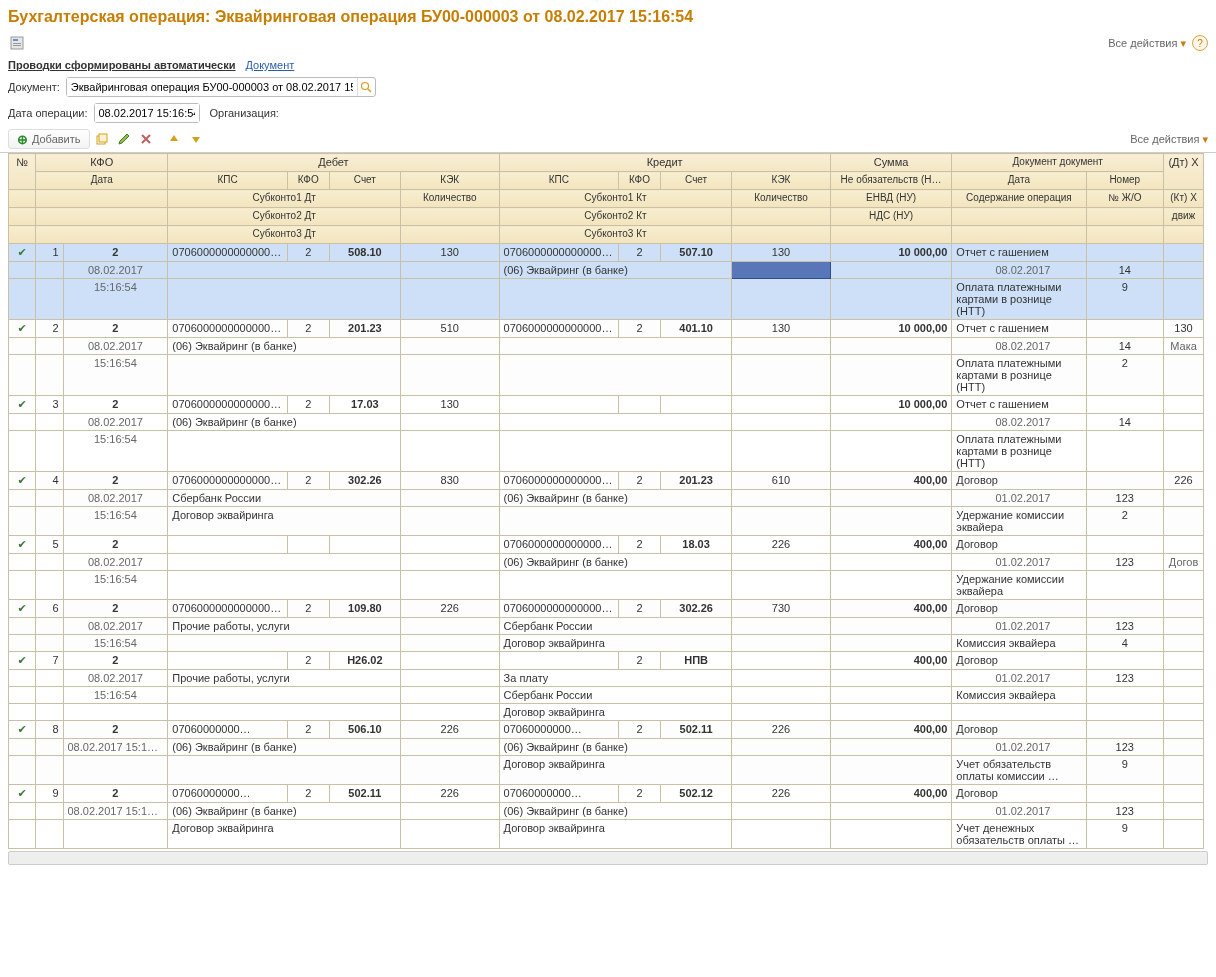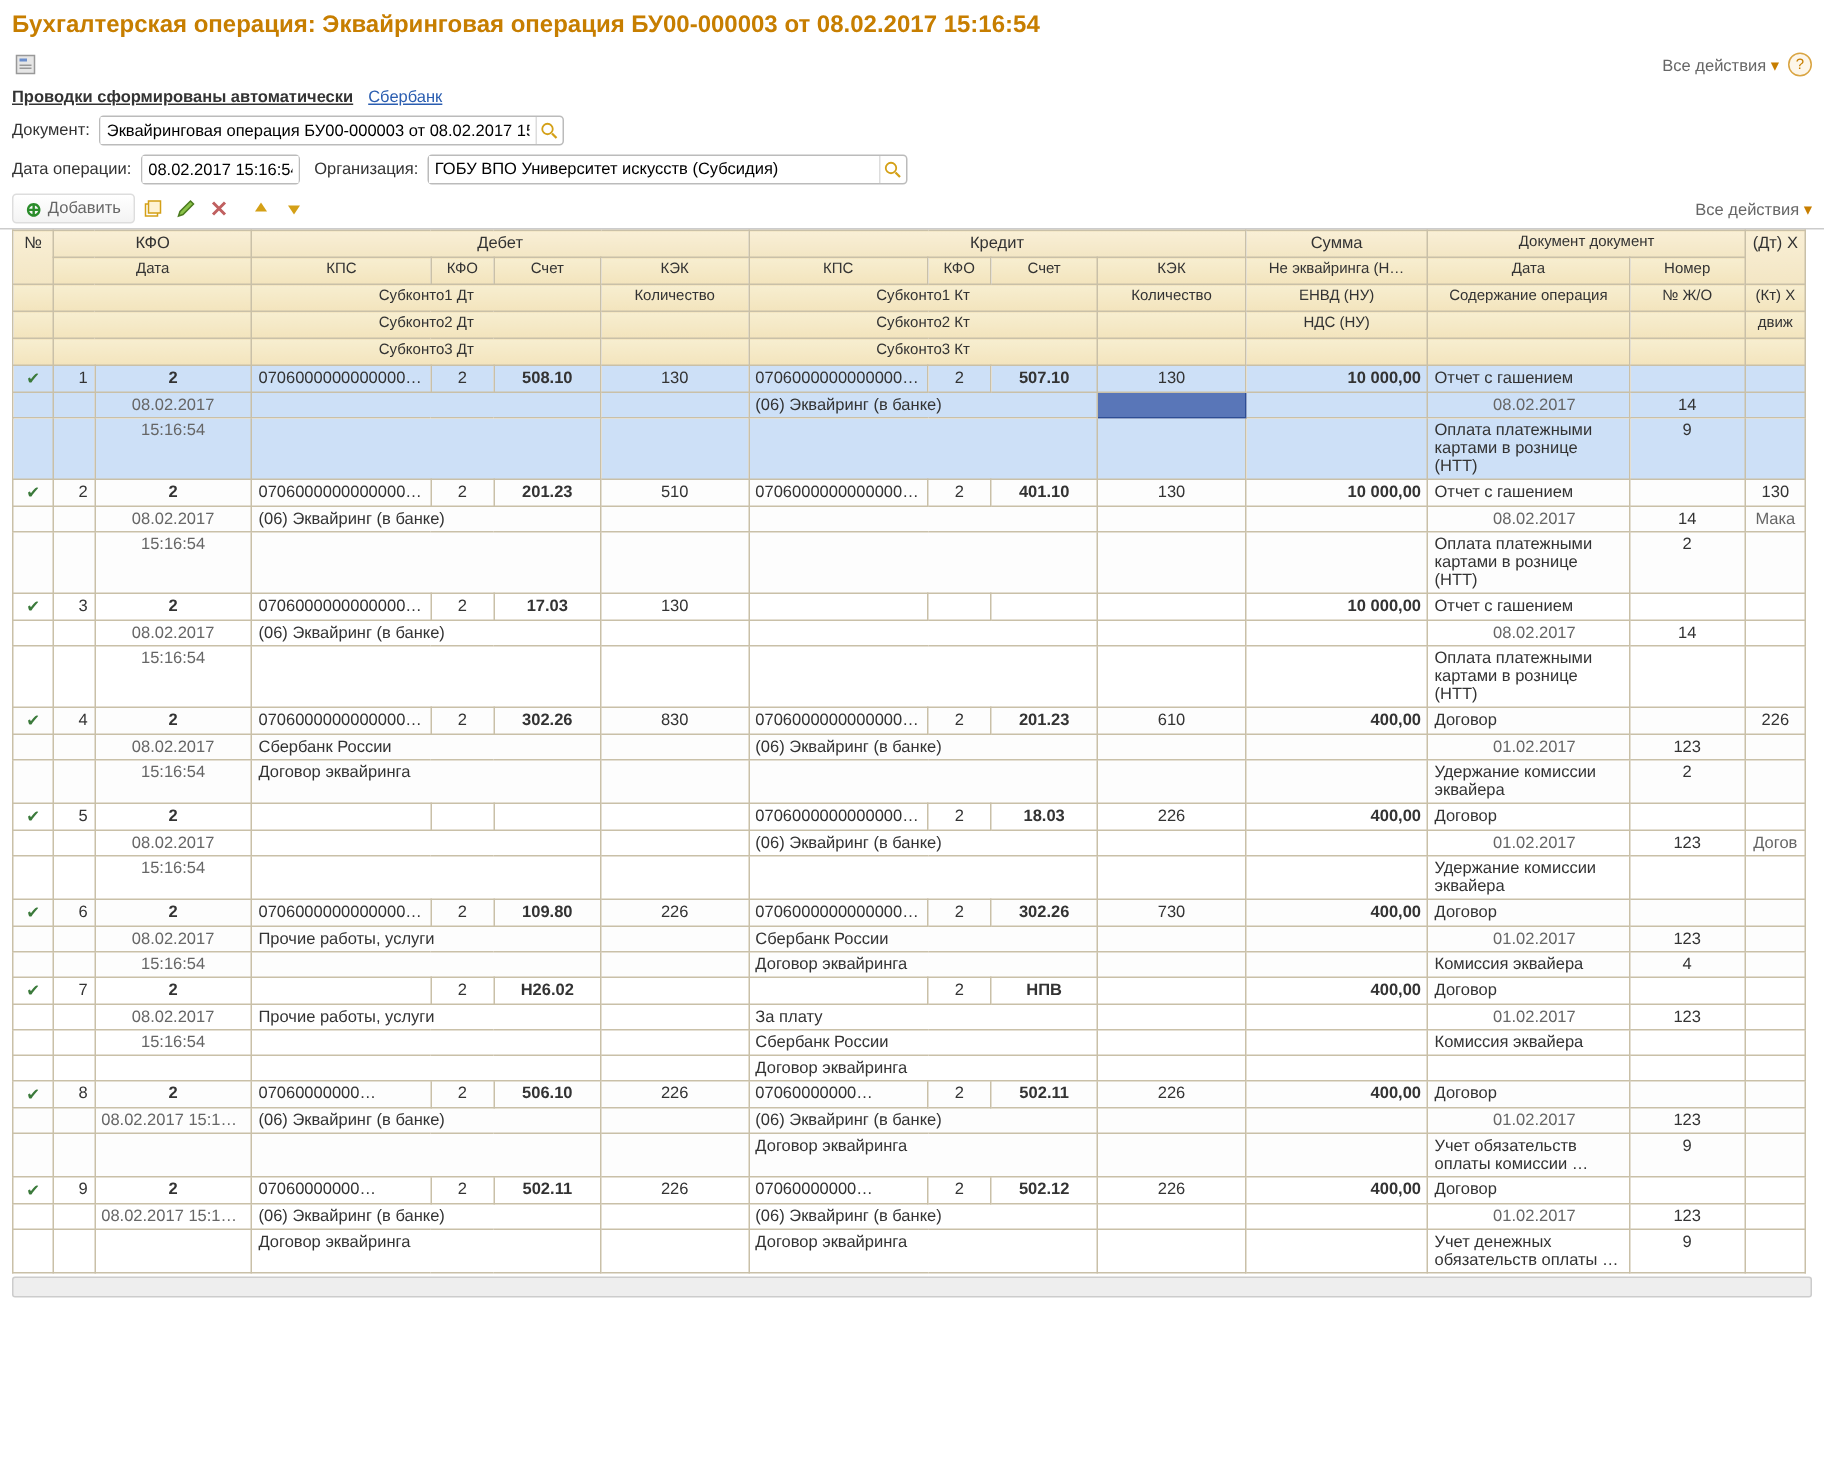--- a/index.html
+++ b/index.html
@@ -62,21 +62,21 @@
         <rect x="3" y="9" width="8" height="1" fill="#999"></rect>
       </svg>
   </span>
   <div class="spacer"></div>
   <span class="link-menu"><span>Все действия</span> <span style="color:#c77e00;">▾</span></span>
   <span class="help-btn">?</span>
 </div>
 
 <div class="formrow">
   <span class="bold">Проводки сформированы автоматически</span>
-  <span class="chg-link link">Сбербанк</span>
+  <span class="chg-link link">Документ</span>
 </div>
 
 <div class="formrow">
   <label>Документ:</label>
   <span class="lookup">
     <input style="width: 290px;" value="Эквайринговая операция БУ00-000003 от 08.02.2017 15:1…">
     <span class="glass">
       <svg width="12" height="12">
           <circle cx="5" cy="5" r="3.5" fill="none" stroke="#d4a017" stroke-width="1.2"></circle>
           <line x1="8" y1="8" x2="11" y2="11" stroke="#d4a017" stroke-width="1.5"></line>
@@ -84,29 +84,20 @@
     </span>
   </span>
 </div>
 
 <div class="formrow">
   <label>Дата операции:</label>
   <span class="lookup" style="margin-right:10px;">
     <input style="width: 104px;" value="08.02.2017 15:16:54">
   </span>
   <label>Организация:</label>
-  <span class="lookup">
-    <input style="width: 300px;" value="ГОБУ ВПО Университет искусств (Субсидия)">
-    <span class="glass">
-      <svg width="12" height="12">
-          <circle cx="5" cy="5" r="3.5" fill="none" stroke="#d4a017" stroke-width="1.2"></circle>
-          <line x1="8" y1="8" x2="11" y2="11" stroke="#d4a017" stroke-width="1.5"></line>
-        </svg>
-    </span>
-  </span>
 </div>
 
 <div class="toolbar">
   <span class="add-btn">
       <span class="plus">⊕</span>
       <span>Добавить</span>
     </span>
   <span class="tbtn">
       <svg width="14" height="14">
         <rect x="2" y="4" width="8" height="8" fill="#fff" stroke="#d4a017"></rect>
@@ -170,21 +161,21 @@
 <tr class="sub">
   <th colspan="2">Дата</th>
   <th>КПС</th>
   <th>КФО</th>
   <th>Счет</th>
   <th>КЭК</th>
   <th>КПС</th>
   <th>КФО</th>
   <th>Счет</th>
   <th>КЭК</th>
-  <th class="num-col">Не эквайринга (Н…</th>
+  <th class="num-col">Не обязательств (Н…</th>
   <th>Дата</th>
   <th>Номер</th>
 </tr>
 <tr class="sub">
   <th></th>
           <th colspan="2"></th>
   <th colspan="3" class="subcol">Субконто1 Дт</th>
   <th class="subcol">Количество</th>
   <th colspan="3" class="subcol">Субконто1 Кт</th>
   <th class="subcol">Количество</th>

